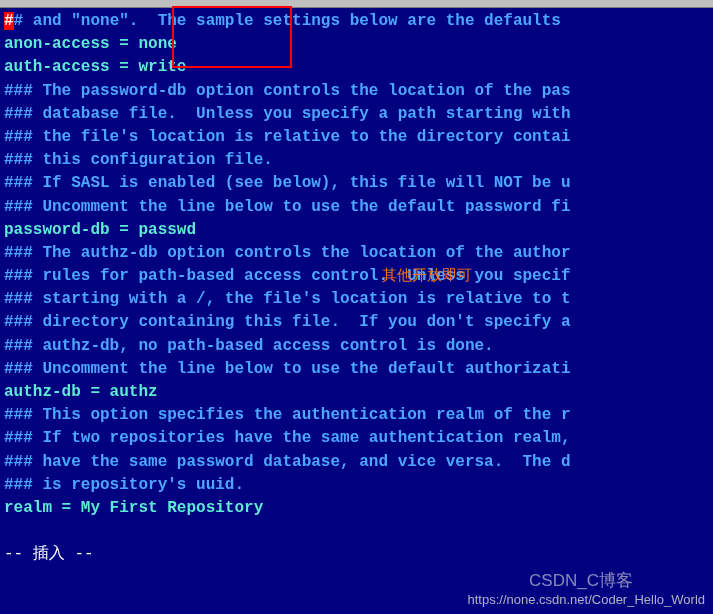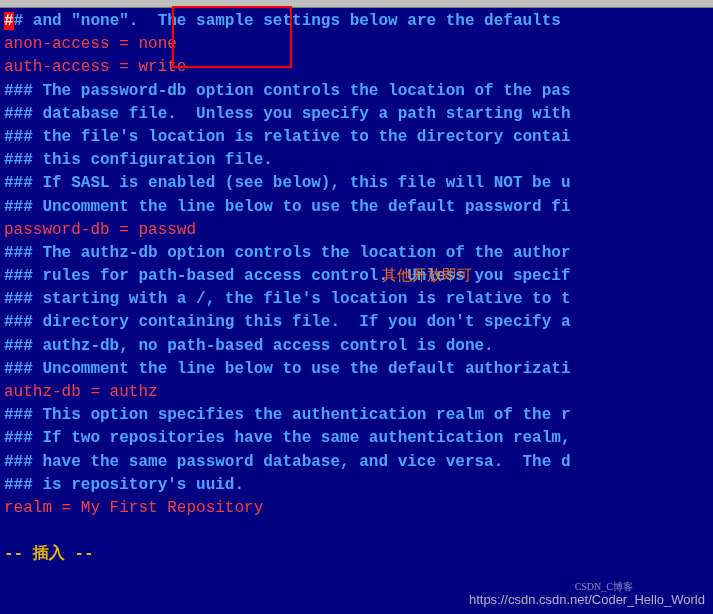--- a/index.html
+++ b/index.html
@@ -29,26 +29,26 @@
     }
     .line {
       display: block;
       min-height: 21px;
     }
     .comment {
       color: #4da6ff;
       font-weight: bold;
     }
     .setting {
-      color: #ef4444;
-      font-weight: normal;
+      color: #5eead4;
+      font-weight: bold;
     }
     .insert-mode {
-      color: #eab308;
-      font-weight: bold;
+      color: #ffffff;
+      font-weight: normal;
     }
     .cursor-hash {
       color: #ffffff;
       background: #ff0000;
       font-weight: bold;
     }
     .red-box {
       position: absolute;
       border: 2px solid #ff0000;
       top: 6px;
@@ -74,29 +74,29 @@
       color: #d0d0d0;
       font-size: 13px;
       font-family: Arial, sans-serif;
       opacity: 0.85;
     }
     .watermark2 {
       position: absolute;
       bottom: 20px;
       right: 80px;
       color: #e0e0e0;
-      font-size: 10px;
-      font-family: Liberation Serif, serif;
+      font-size: 17px;
+      font-family: Liberation Sans, sans-serif;
       opacity: 0.6;
     }
   </style>
 </head>
 <body>
 
 <div class="titlebar"></div>
 
 <div class="terminal" id="terminal"><span class="line"><span class="cursor-hash">#</span><span class="comment"># and "none".  The sample settings below are the defaults</span></span><span class="line setting">anon-access = none</span><span class="line setting">auth-access = write</span><span class="line comment">### The password-db option controls the location of the pas</span><span class="line comment">### database file.  Unless you specify a path starting with</span><span class="line comment">### the file's location is relative to the directory contai</span><span class="line comment">### this configuration file.</span><span class="line comment">### If SASL is enabled (see below), this file will NOT be u</span><span class="line comment">### Uncomment the line below to use the default password fi</span><span class="line setting">password-db = passwd</span><span class="line comment">### The authz-db option controls the location of the author</span><span class="line comment">### rules for path-based access control.  Unless you specif</span><span class="line comment">### starting with a /, the file's location is relative to t</span><span class="line comment">### directory containing this file.  If you don't specify a</span><span class="line comment">### authz-db, no path-based access control is done.</span><span class="line comment">### Uncomment the line below to use the default authorizati</span><span class="line setting">authz-db = authz</span><span class="line comment">### This option specifies the authentication realm of the r</span><span class="line comment">### If two repositories have the same authentication realm,</span><span class="line comment">### have the same password database, and vice versa.  The d</span><span class="line comment">### is repository's uuid.</span><span class="line setting">realm = My First Repository</span><span class="line"> </span><span class="line insert-mode">-- 插入 --</span></div>
 
 <div class="red-box"></div>
 <div class="red-annotation">其他开放即可</div>
 
 <div class="watermark2">CSDN_C博客</div>
-<div class="watermark">https://csdn.csdn.net/Coder_Hello_World</div>
+<div class="watermark">https://none.csdn.net/Coder_Hello_World</div>
 
 </body></html>

